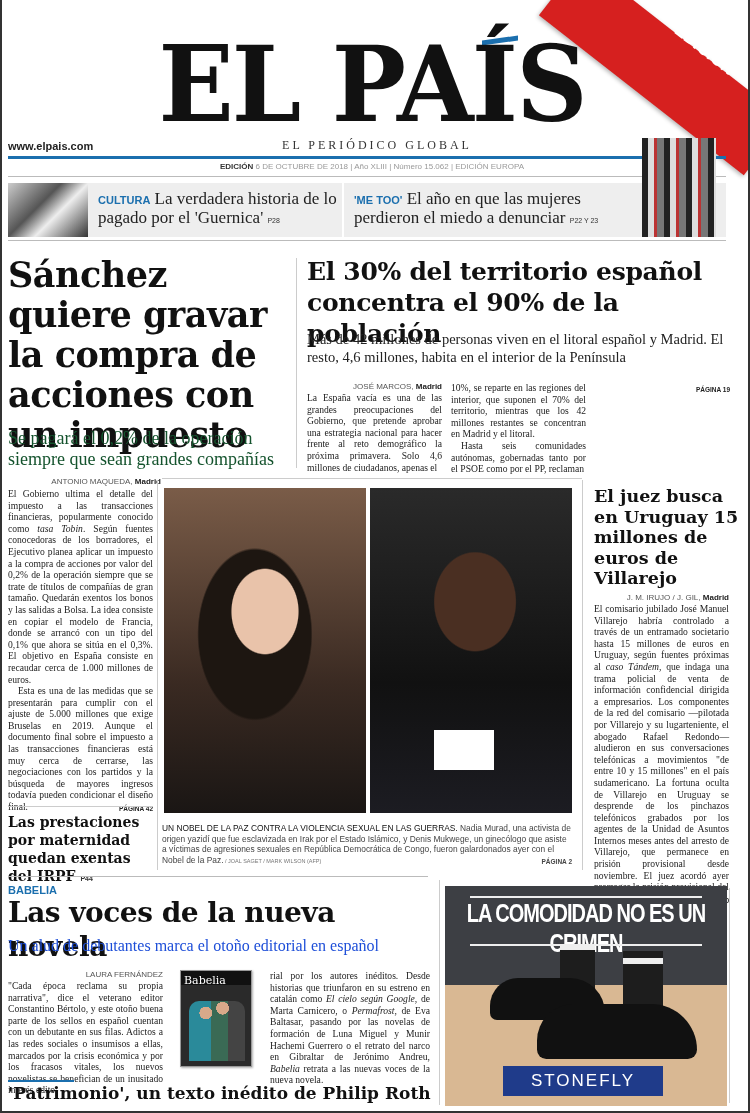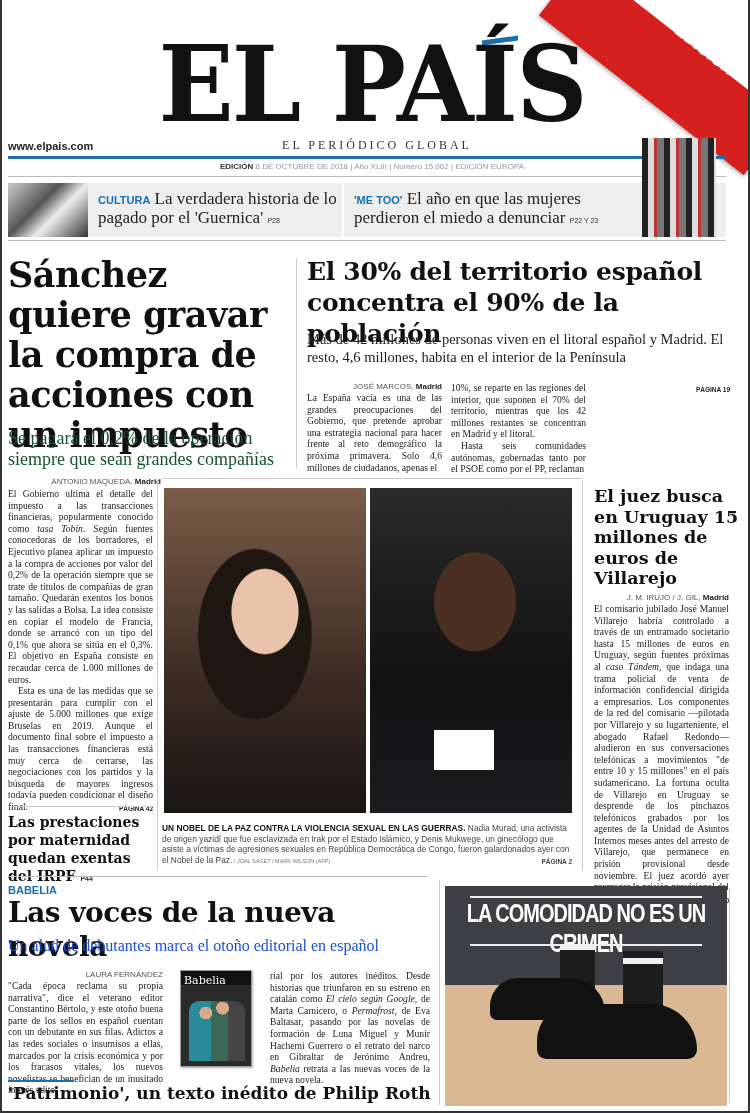--- a/index.html
+++ b/index.html
@@ -42,21 +42,21 @@
 
   
   .s2-head { left: 305px; top: 256px; width: 430px; font-family: "DejaVu Serif", serif; font-weight: bold; font-size: 25px; line-height: 31px; color: #111; letter-spacing: -0.3px; }
   .s2-deck { left: 305px; top: 330px; width: 430px; font-size: 14.5px; line-height: 18px; color: #222; }
 
   
   .photo { top: 488px; height: 325px; }
   .photo1 { left: 162px; width: 202px; background: radial-gradient(ellipse 55px 70px at 50% 38%, #e9c3aa 0 60%, transparent 62%), radial-gradient(ellipse 80px 120px at 45% 45%, #1d1611 0 70%, transparent 72%), linear-gradient(180deg,#7a5c48,#3a2a22 60%,#1a1614); }
   .photo2 { left: 368px; width: 202px; background: radial-gradient(ellipse 62px 75px at 52% 35%, #4a2f22 0 65%, transparent 67%), linear-gradient(160deg,#d8d8d8 0,#fff 0) no-repeat 45% 85% / 60px 40px, linear-gradient(180deg,#2a2a2a,#111 60%,#1c1c22); }
   .caption { left: 160px; top: 823px; width: 410px; font-family: "Liberation Sans", sans-serif; font-size: 8.4px; line-height: 10.6px; color: #444; }
-  .caption b { color: #111; font-weight: bold; }
+  .caption b { color: #111; font-weight: normal; }
   .credit { font-size: 5.5px; color: #777; }
 
   
   .r-head { left: 592px; top: 486px; width: 150px; font-family: "DejaVu Serif", serif; font-weight: bold; font-size: 17.5px; line-height: 20.5px; color: #111; }
 
   
   .brief { left: 6px; top: 813px; width: 145px; font-family: "DejaVu Serif", serif; font-weight: bold; font-size: 14px; line-height: 18px; color: #111; }
 
   
   .rule-gray3 { left: 6px; top: 876px; width: 420px; height: 1px; background: #bbb; }
@@ -166,14 +166,15 @@
 <div class="abs ad">
   <div class="ad-rule" style="top:10px;"></div>
   <div class="ad-slogan">LA COMODIDAD NO ES UN CRIMEN</div>
   <div class="ad-rule" style="top:58px;"></div>
   <div class="sock" style="left:115px; top:60px; width:35px; height:45px;"></div>
   <div class="sock-band" style="left:115px; top:58px; width:35px; height:6px;"></div>
   <div class="sock" style="left:178px; top:65px; width:40px; height:60px;"></div>
   <div class="sock-band" style="left:178px; top:72px; width:40px; height:6px;"></div>
   <div class="shoe" style="left:45px; top:92px; width:115px; height:42px;"></div>
   <div class="shoe" style="left:92px; top:118px; width:160px; height:55px;"></div>
+  <div class="ad-logo">STONEFLY</div>
 </div>
 <div class="abs vrule-r"></div>
 
 </body></html>

